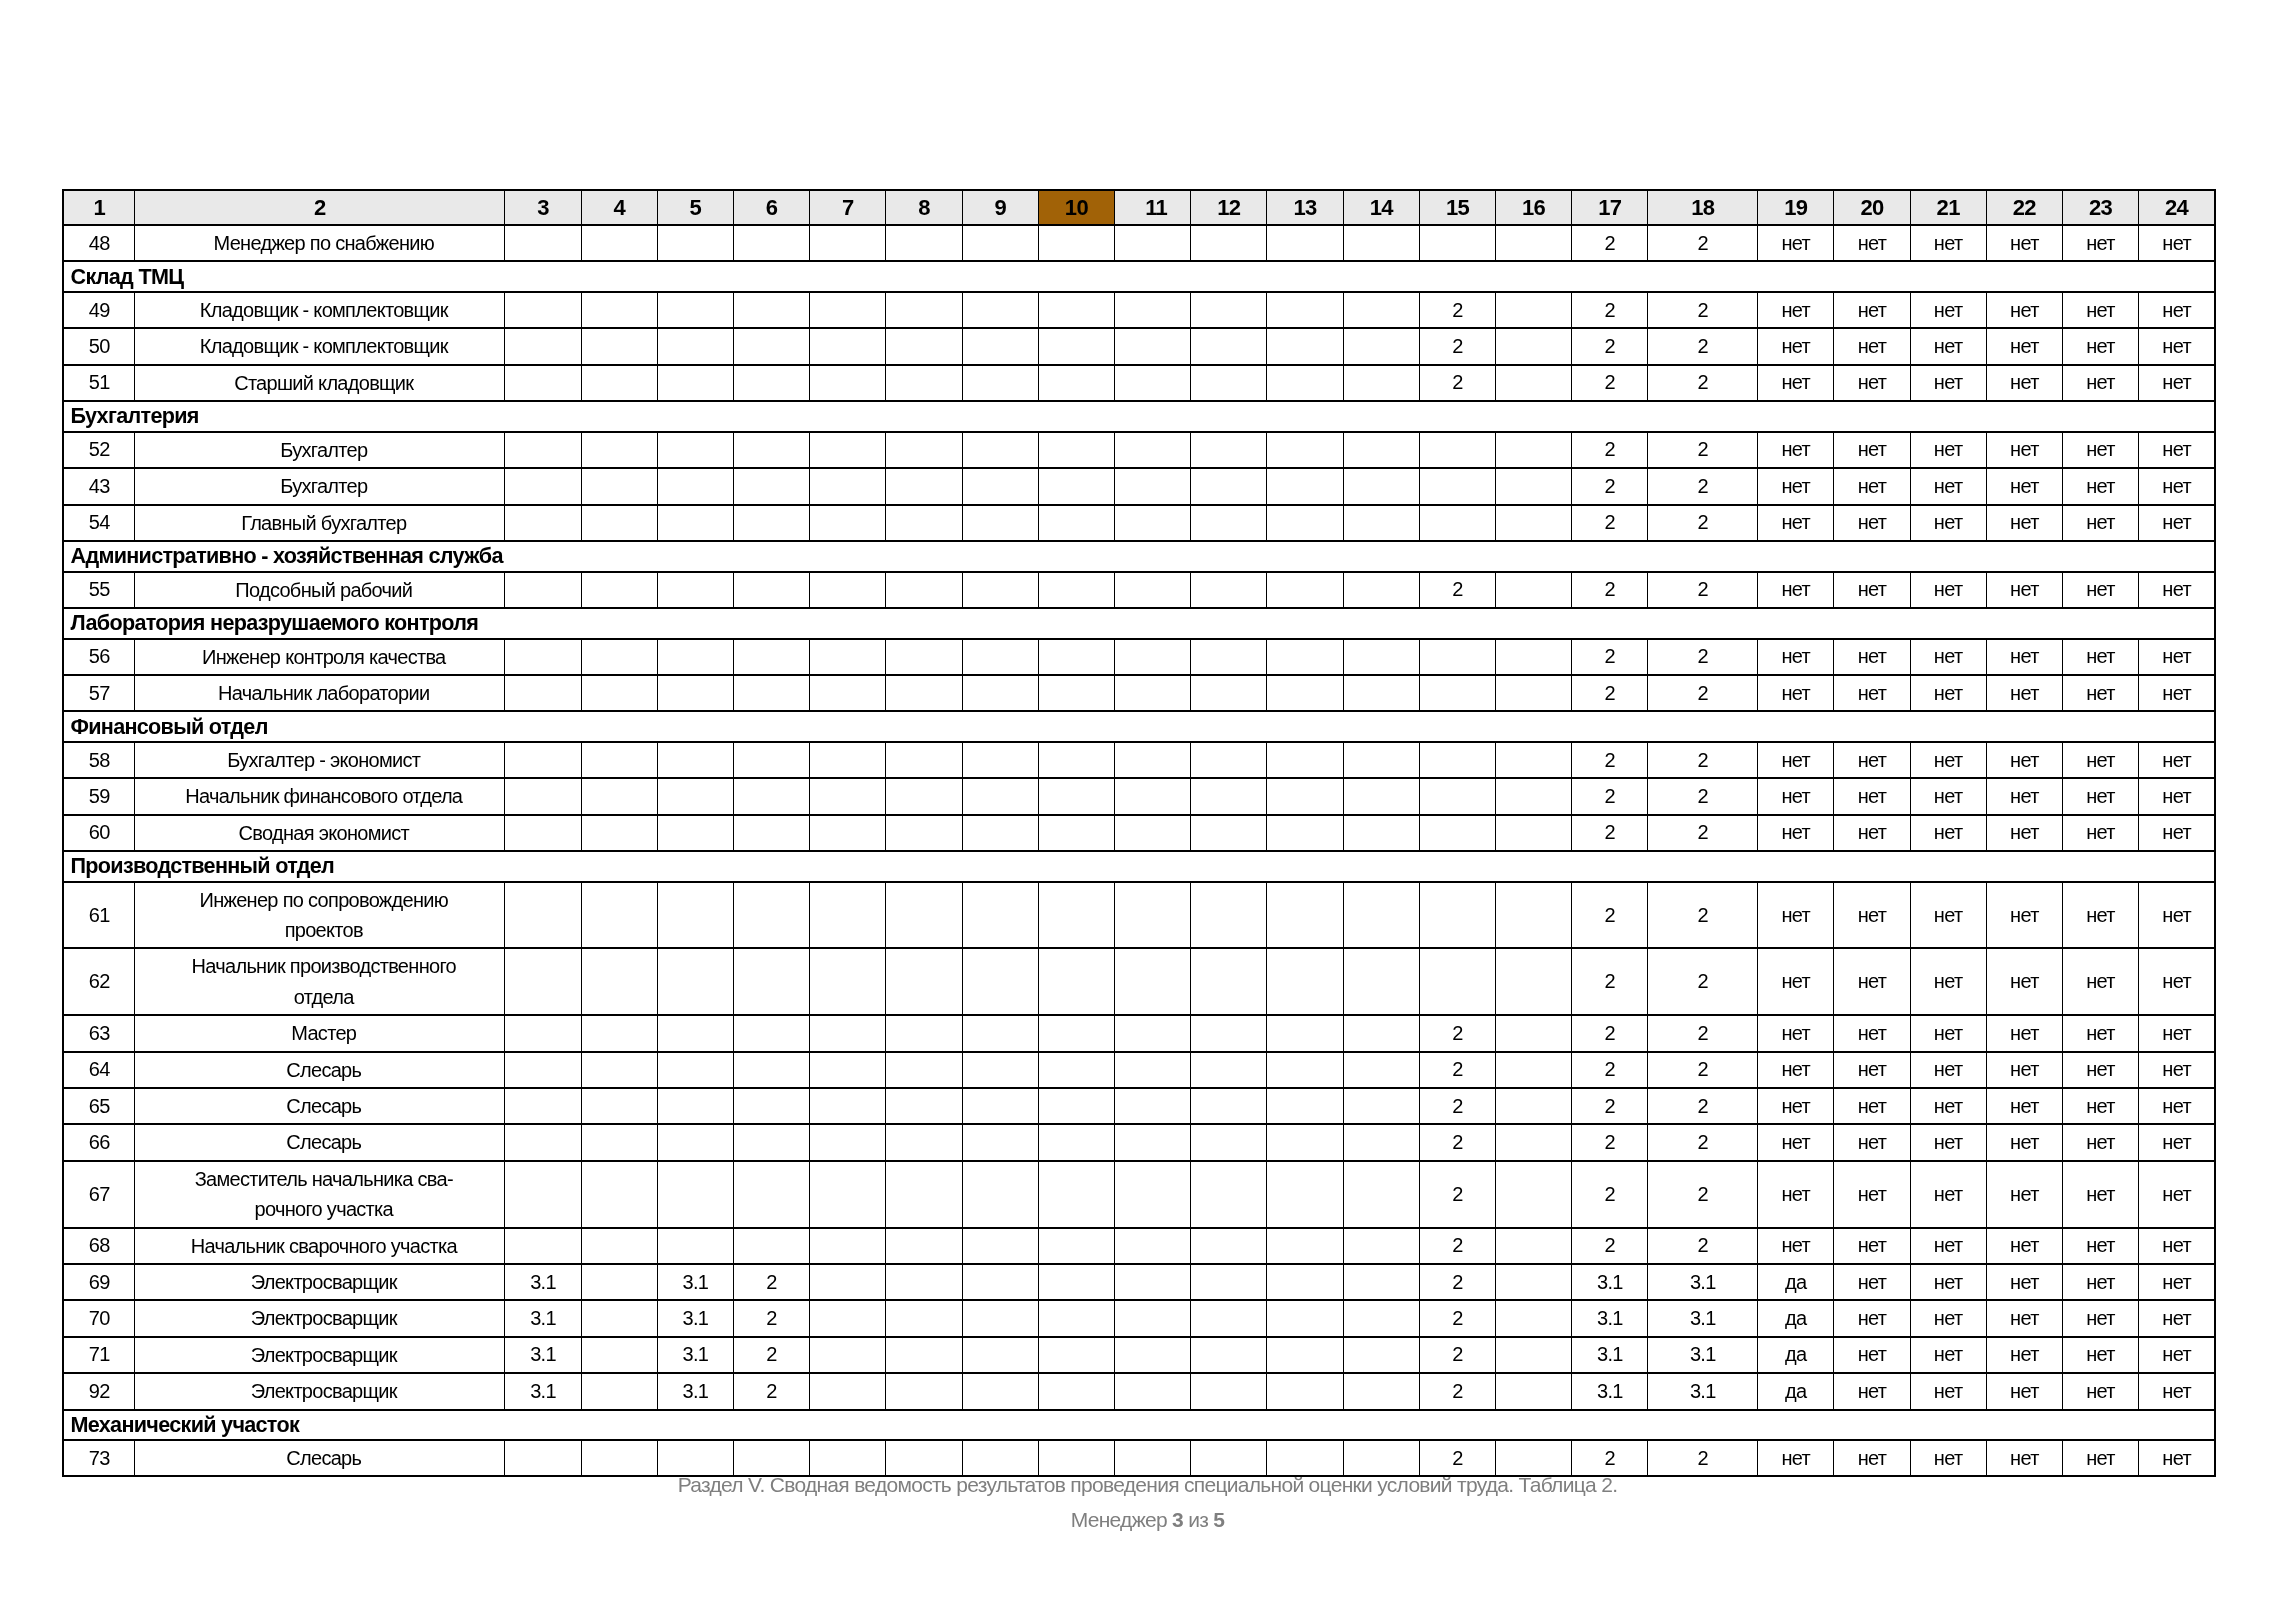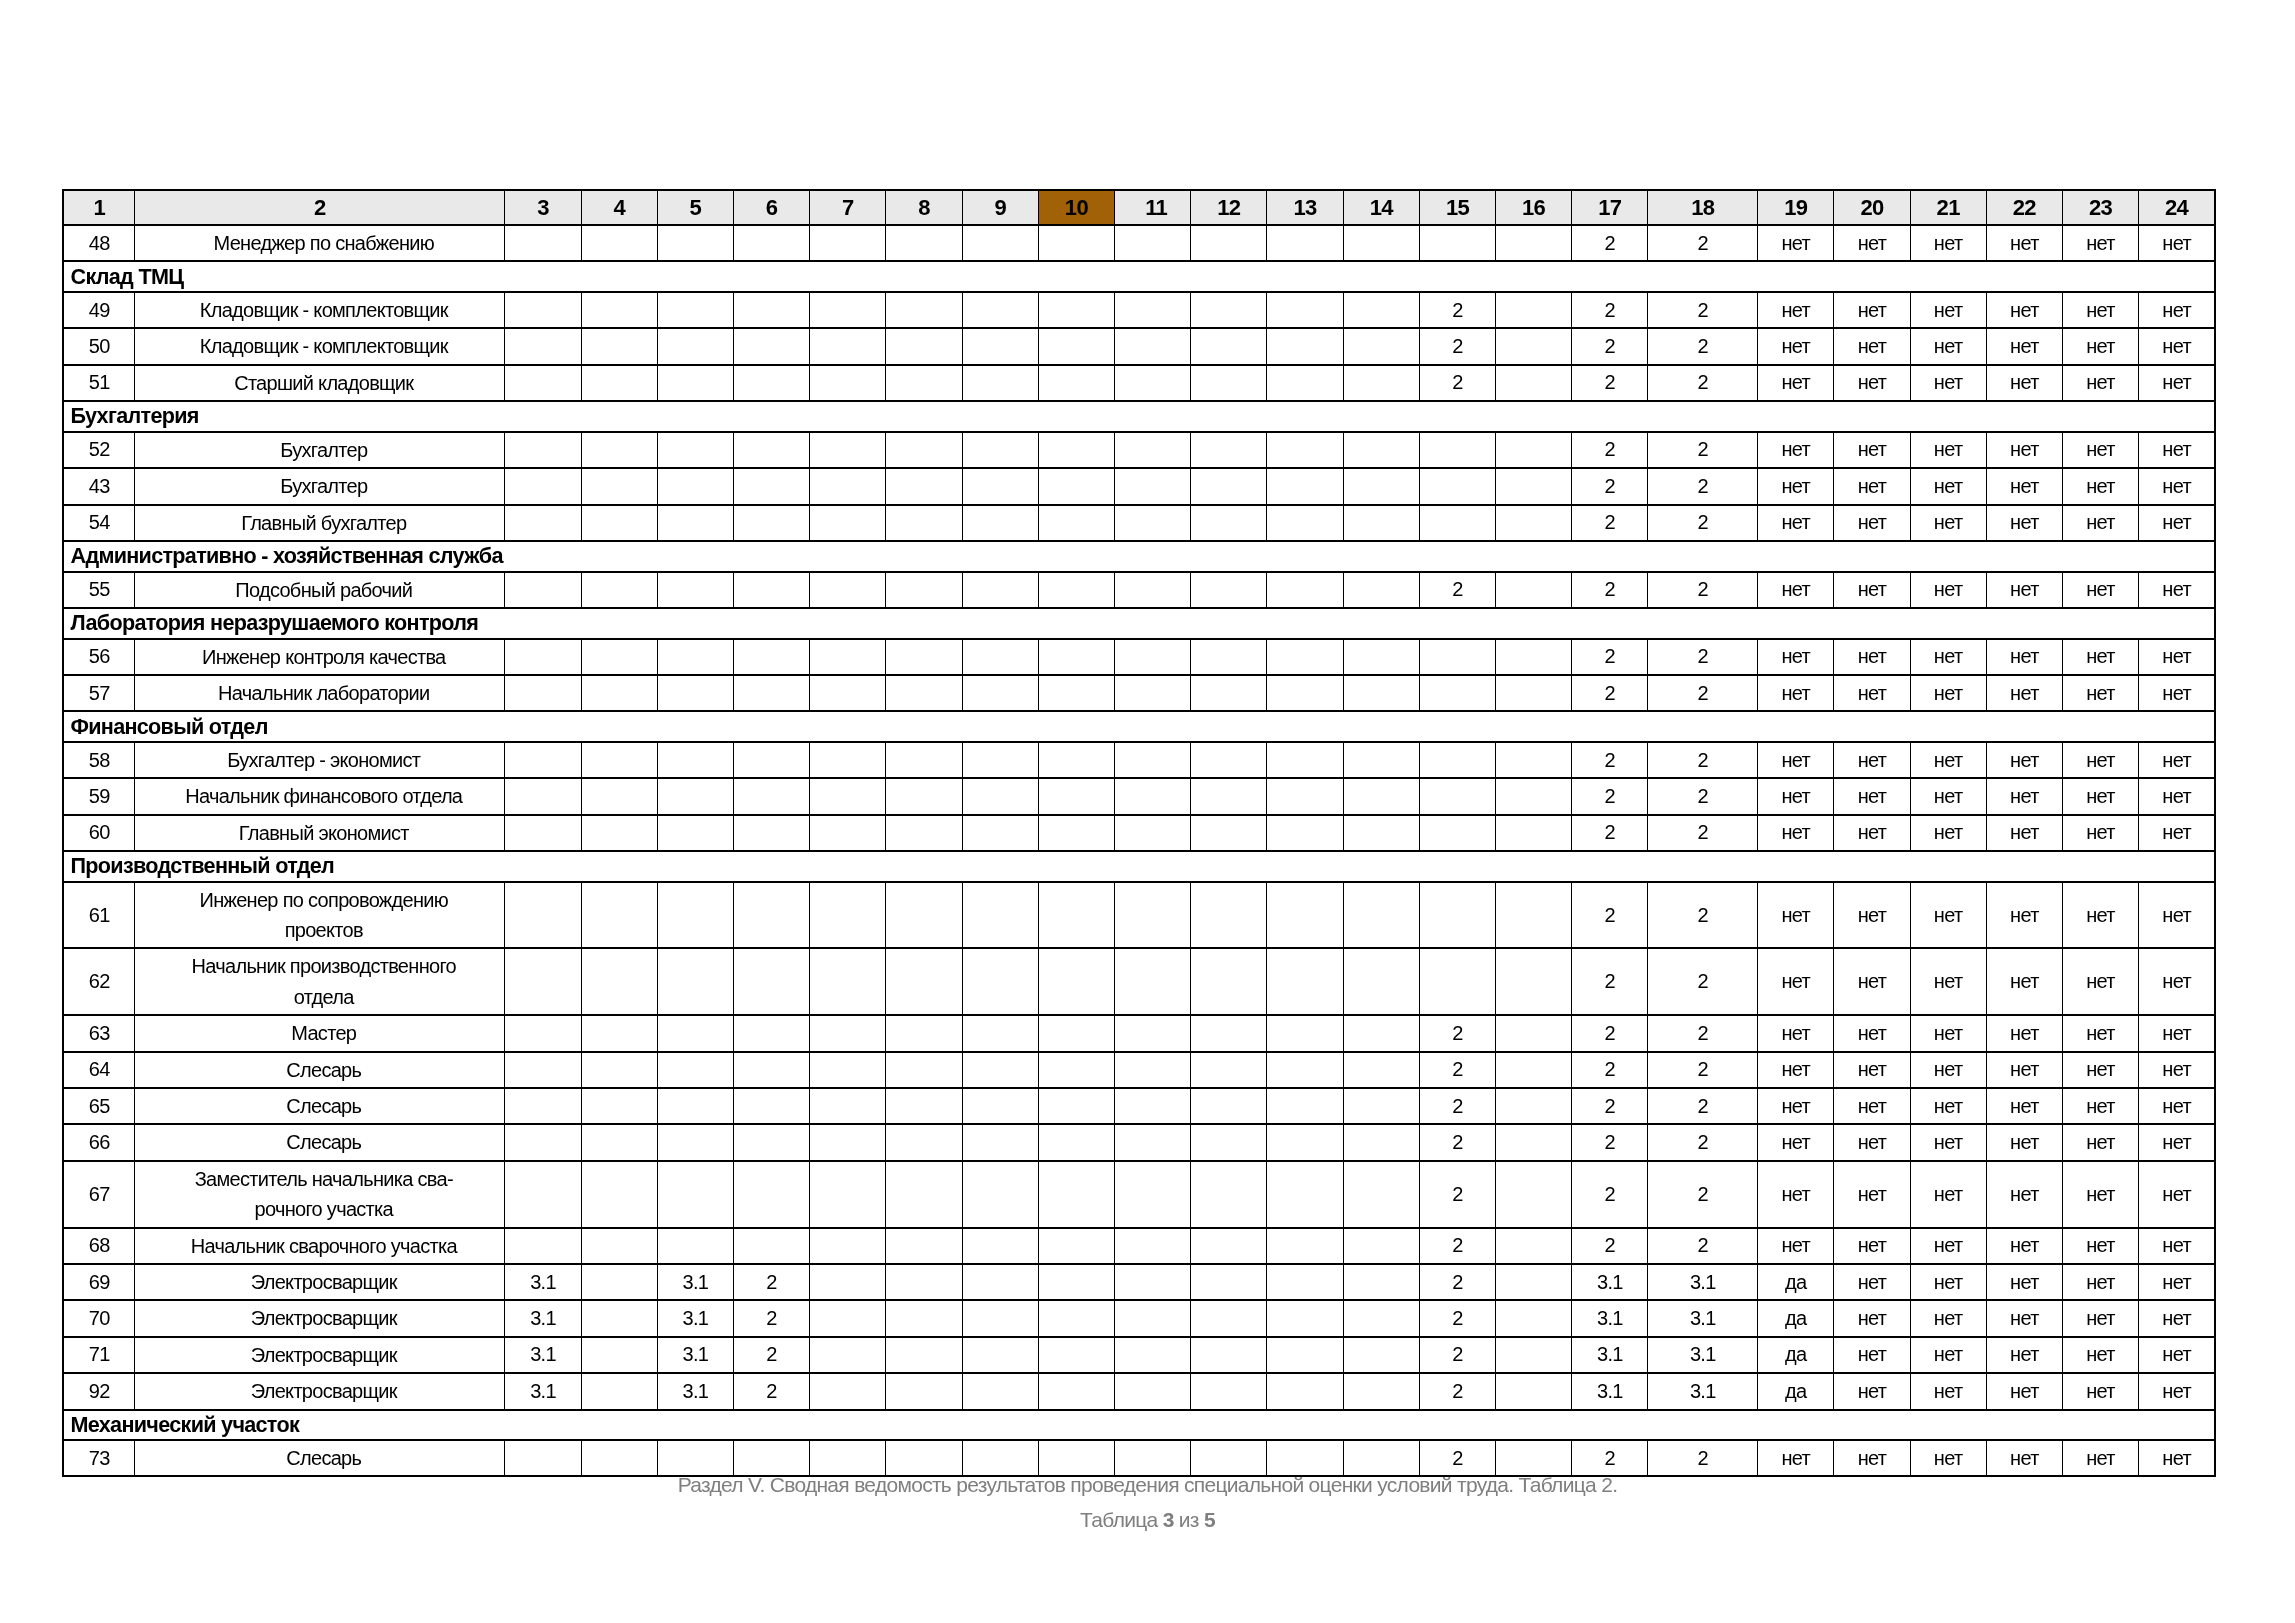--- a/index.html
+++ b/index.html
@@ -466,21 +466,21 @@
           <td class="val">2</td>
           <td class="val">нет</td>
           <td class="val">нет</td>
           <td class="val">нет</td>
           <td class="val">нет</td>
           <td class="val">нет</td>
           <td class="val">нет</td>
         </tr>
         <tr class="data">
           <td class="num">60</td>
-          <td class="name">Главный экономист</td>
+          <td class="name">Сводная экономист</td>
           <td class="val"></td>
           <td class="val"></td>
           <td class="val"></td>
           <td class="val"></td>
           <td class="val"></td>
           <td class="val"></td>
           <td class="val"></td>
           <td class="val"></td>
           <td class="val"></td>
           <td class="val"></td>
@@ -842,17 +842,17 @@
           <td class="val">нет</td>
           <td class="val">нет</td>
           <td class="val">нет</td>
           <td class="val">нет</td>
         </tr>
       </tbody>
   </table>
 
   <div class="footer" style="color: rgb(127, 127, 127);">
     <span class="cap">Раздел V. Сводная ведомость результатов проведения специальной оценки условий труда. Таблица 2.</span>
-    <span class="pagination"><span>Таблица</span> <b>3</b> <span>из</span> <b>5</b></span>
+    <span class="pagination"><span>Менеджер</span> <b>3</b> <span>из</span> <b>5</b></span>
   </div>
 
 </div>
 
 
 </body></html>

